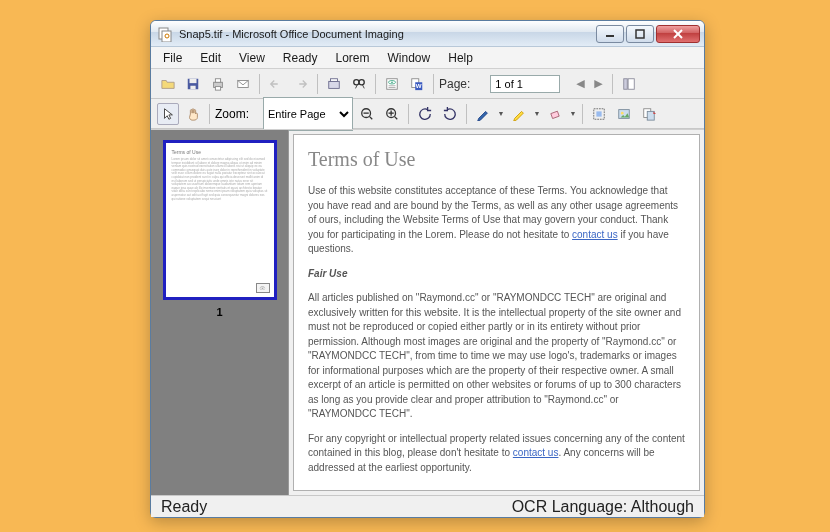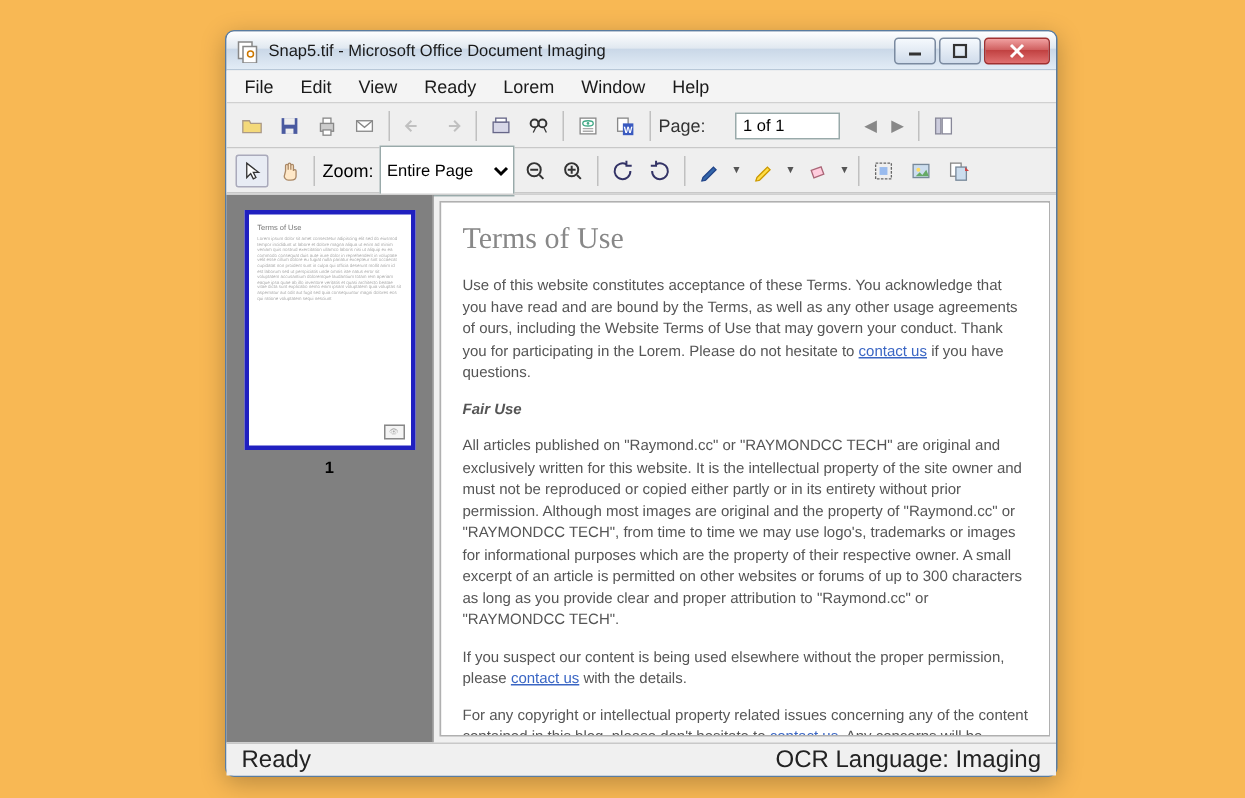--- a/index.html
+++ b/index.html
@@ -106,21 +106,21 @@
   .pagebox input {
     width: 70px; height: 18px;
     border: 1px solid #9aa;
     font-size: 11px;
     padding: 1px 4px;
     background: #fff;
   }
   .navarrows { display: flex; gap: 0; margin-left: 8px; }
   .navarrows .tbtn { width: 18px; color: #888; }
   .zoombox {
-    display: flex; align-items: center; gap: 4px;
+    display: flex; align-items: center; gap: 14px;
     font-size: 12px;
   }
   .zoombox select {
     height: 34px; font-size: 11px;
     border: 1px solid #9aa;
     background: #fff;
     width: 90px;
   }
   .tbtn svg { width: 14px; height: 14px; }
   .drop { width: 8px; display:flex; align-items:center; justify-content:center; color:#555; font-size:7px; }
@@ -443,27 +443,24 @@
     </div>
 
     <div class="docview">
       <h1>Terms of Use</h1>
       <p>
         <span>Use of this website constitutes acceptance of these Terms. You acknowledge that you have read and are bound by the Terms, as well as any other usage agreements of ours, including the Website Terms of Use that may govern your conduct. Thank you for participating in the Lorem. Please do not hesitate to </span><a href="#">contact us</a><span> if you have questions.</span>
       </p>
       <p><em class="h">Fair Use</em></p>
       <p>All articles published on "Raymond.cc" or "RAYMONDCC TECH" are original and exclusively written for this website. It is the intellectual property of the site owner and must not be reproduced or copied either partly or in its entirety without prior permission. Although most images are original and the property of  "Raymond.cc" or "RAYMONDCC TECH", from time to time we may use logo's, trademarks or images for informational purposes which are the property of their respective owner. A small excerpt of an article is permitted on other websites or forums of up to 300 characters as long as you provide clear and proper attribution to "Raymond.cc" or "RAYMONDCC TECH".</p>
       <p>
-        <span>If you suspect our content is being used elsewhere without the proper permission, please </span><a href="#">contact us</a><span> with the details.</span>
-      </p>
-      <p>
         <span>For any copyright or intellectual property related issues concerning any of the content contained in this blog, please don't hesitate to </span><a href="#">contact us</a><span>. Any concerns will be addressed at the earliest opportunity.</span>
       </p>
     </div>
   </div>
 
   <div class="statusbar">
     <span>Ready</span>
     <span class="spacer"></span>
-    <span>OCR Language: Imaging</span>
+    <span>OCR Language: Although</span>
   </div>
 
 </div>
 
 </body></html>

